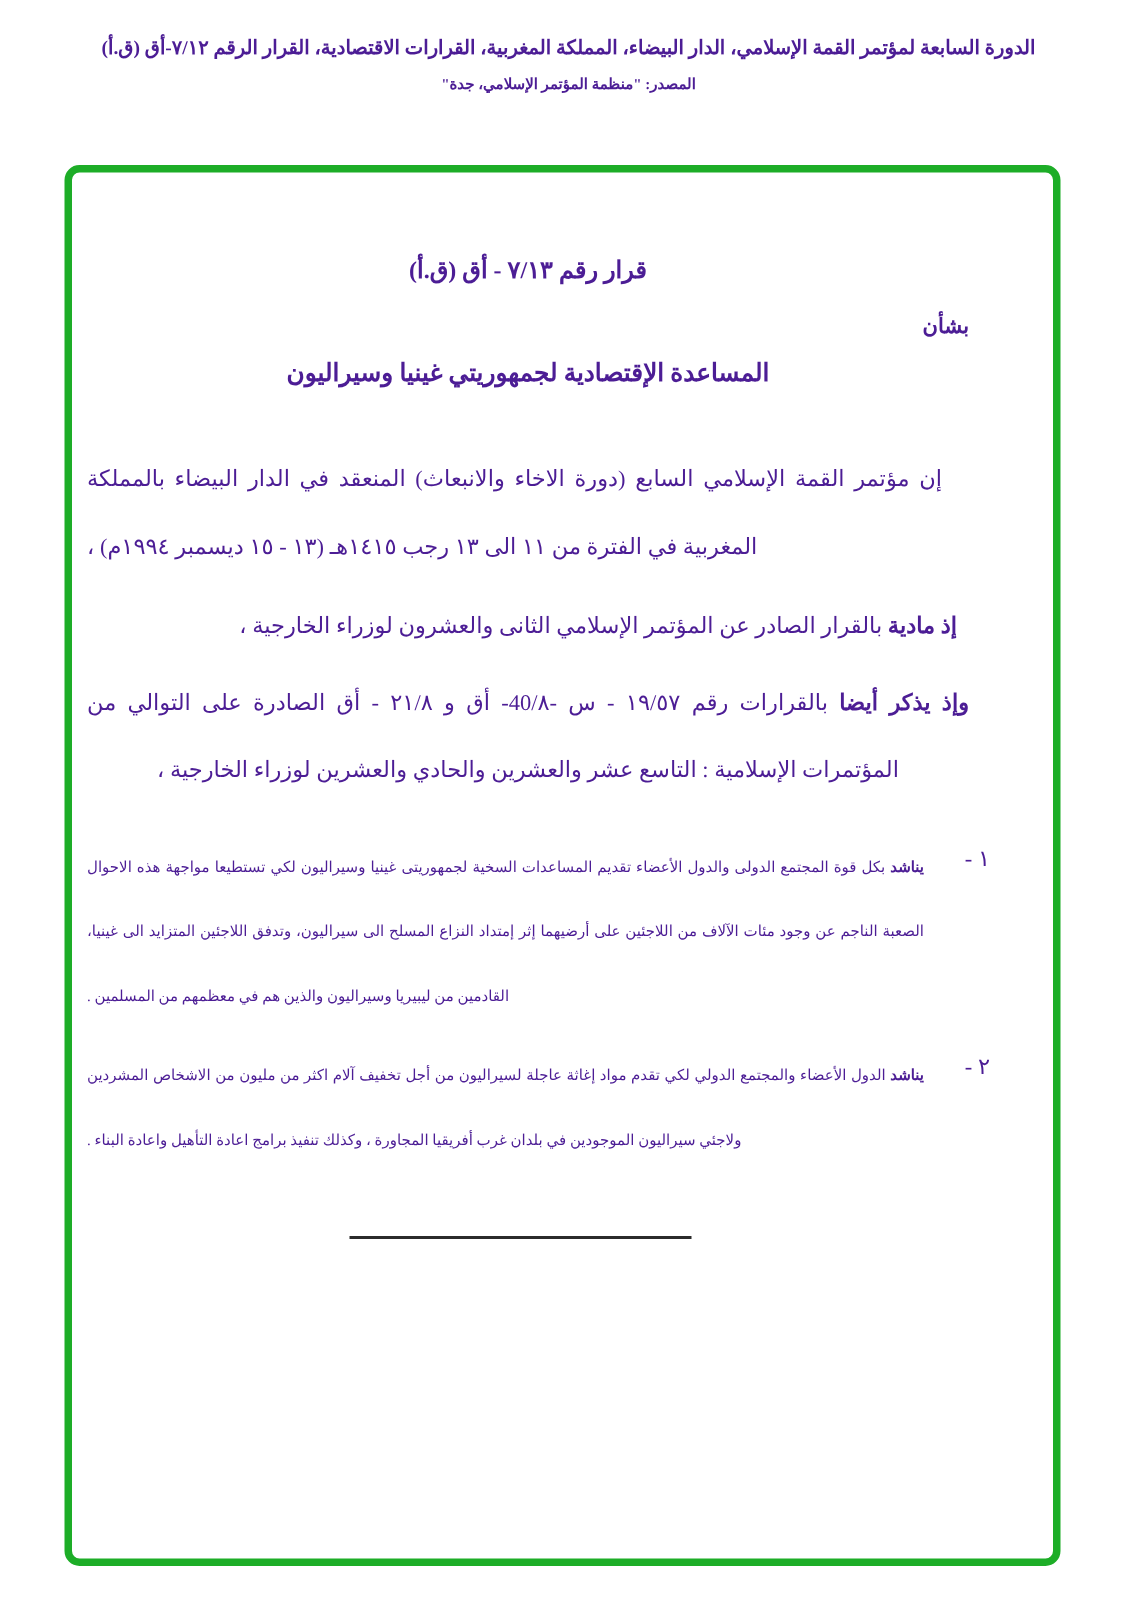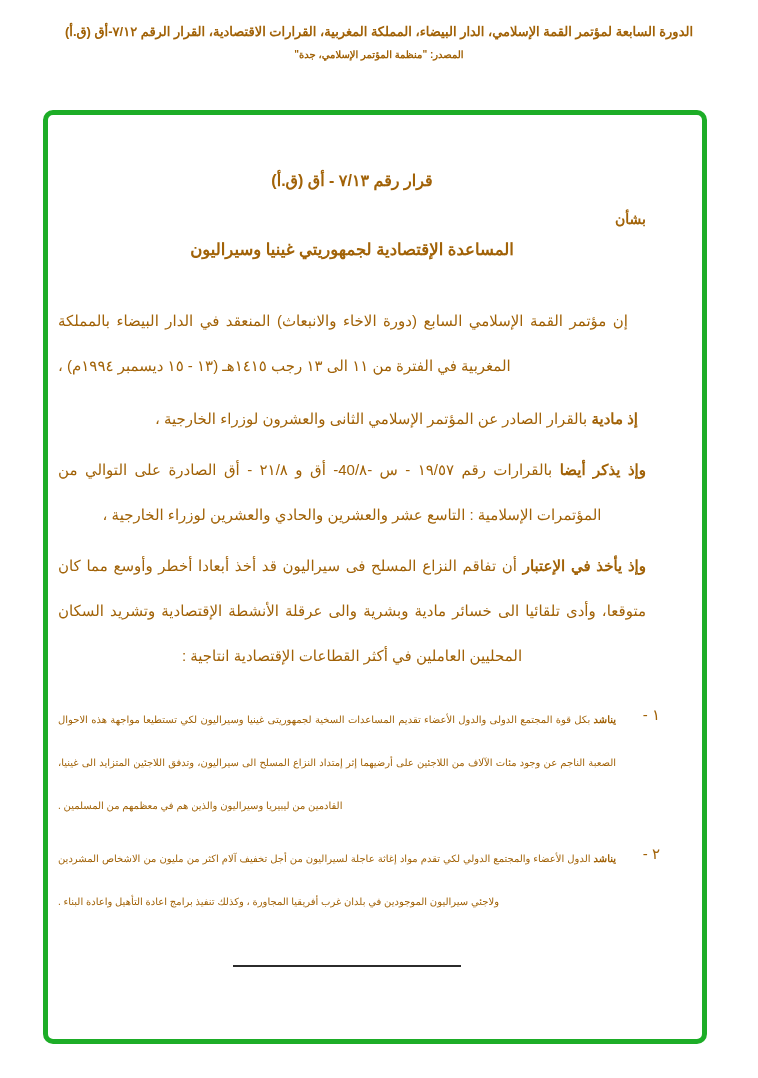--- a/index.html
+++ b/index.html
@@ -1,21 +1,21 @@
 <!DOCTYPE html>
 <html lang="ar"><head>
 <meta charset="utf-8">
 <style>
   html,body{margin:0;padding:0;background:#ffffff;}
   .page{
     position:relative;
     width:758px;height:1078px;
     background:#ffffff;
-    font-family:Liberation Sans, sans-serif;
-    color:#a16207;
+    font-family:Liberation Serif, serif;
+    color:#4c1d95;
     overflow:hidden;
   }
   .page-header{
     position:absolute;top:24px;left:0;right:0;
     direction:rtl;text-align:center;
   }
   .hdr1{font-size:13px;font-weight:bold;white-space:nowrap;letter-spacing:0;}
   .hdr2{font-size:10px;font-weight:bold;margin-top:10px;}
   .doc-frame{
     position:absolute;left:43px;top:110px;
@@ -68,21 +68,20 @@
     <div class="doc-re">بشأن</div>
 
     <div class="doc-subject">المساعدة الإقتصادية لجمهوريتي غينيا وسيراليون</div>
 
     <p class="para p1"><span>إن مؤتمر القمة الإسلامي السابع (دورة الاخاء والانبعاث) المنعقد في الدار البيضاء بالمملكة المغربية في الفترة من ١١ الى ١٣ رجب ١٤١٥هـ (١٣ - ١٥ ديسمبر ١٩٩٤م) ،</span></p>
 
     <p class="para p2"><b class="lead">إذ مادية</b> <span>بالقرار الصادر عن المؤتمر الإسلامي الثانى والعشرون لوزراء الخارجية ،</span></p>
 
     <p class="para p3"><b class="lead">وإذ يذكر أيضا</b> <span>بالقرارات رقم ١٩/٥٧ - س -40/٨- أق و ٢١/٨ - أق الصادرة على التوالي من المؤتمرات الإسلامية : التاسع عشر والعشرين والحادي والعشرين لوزراء الخارجية ،</span></p>
 
-    <p class="para p4"><b class="lead">وإذ يأخذ في الإعتبار</b> <span>أن تفاقم النزاع المسلح فى سيراليون قد أخذ أبعادا أخطر وأوسع مما كان متوقعا، وأدى تلقائيا الى خسائر مادية وبشرية والى عرقلة الأنشطة الإقتصادية وتشريد السكان المحليين العاملين في أكثر القطاعات الإقتصادية انتاجية :</span></p>
 
     <div class="items">
 
       <div class="item">
         <div class="item-num">١ -</div>
         <div class="item-body"><b class="lead">يناشد</b> <span>بكل قوة المجتمع الدولى والدول الأعضاء تقديم المساعدات السخية لجمهوريتى غينيا وسيراليون لكي تستطيعا مواجهة هذه الاحوال الصعبة الناجم عن وجود مئات الآلاف من اللاجئين على أرضيهما إثر إمتداد النزاع المسلح الى سيراليون، وتدفق اللاجئين المتزايد الى غينيا، القادمين من ليبيريا وسيراليون والذين هم في معظمهم من المسلمين .</span></div>
       </div>
 
       <div class="item">
         <div class="item-num">٢ -</div>

